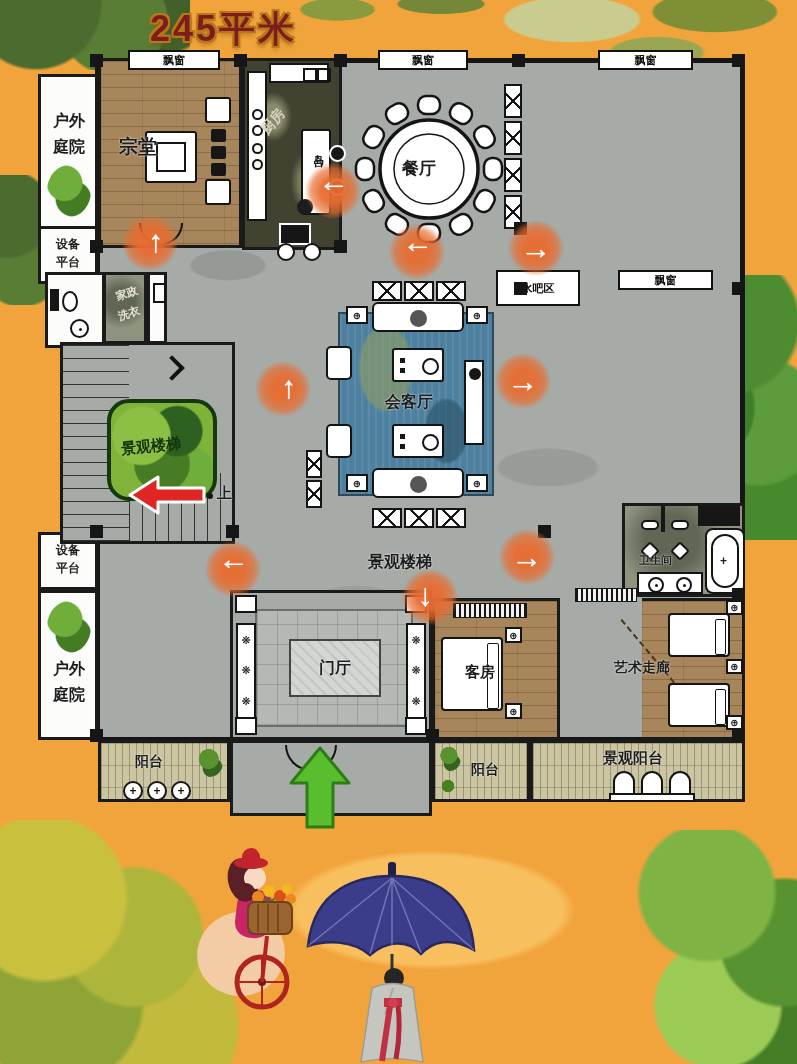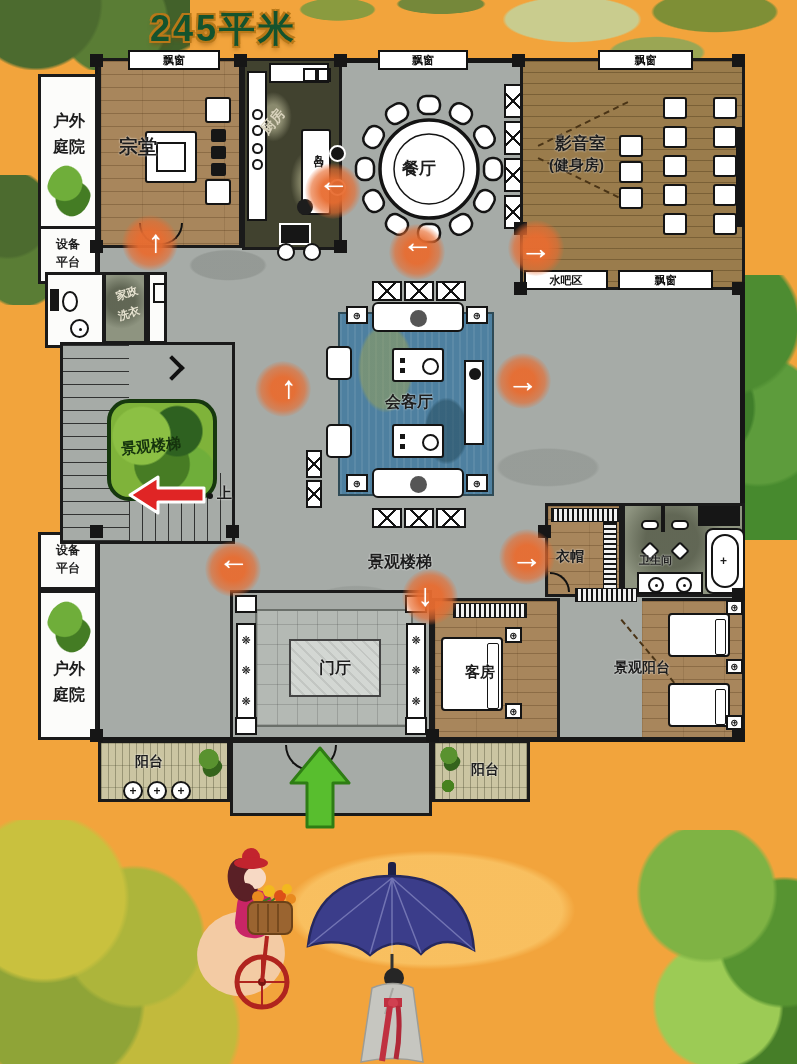--- a/index.html
+++ b/index.html
@@ -74,21 +74,21 @@
     background:radial-gradient(circle at 40% 30%,#4c6b2f 0 40%,transparent 43%),radial-gradient(circle at 55% 70%,#5a7d35 0 38%,transparent 41%)"></div>
   <div class="ab" style="left:610px;top:275px;width:190px;height:265px;
     background:radial-gradient(circle at 28% 22%,#7ab84b 0 26%,transparent 28%),radial-gradient(circle at 62% 18%,#4d8c31 0 28%,transparent 30%),radial-gradient(circle at 45% 50%,#3f7e2a 0 34%,transparent 36%),radial-gradient(circle at 78% 55%,#5d9c3c 0 30%,transparent 32%),radial-gradient(circle at 30% 78%,#6faf45 0 28%,transparent 30%),radial-gradient(circle at 70% 85%,#478a2e 0 26%,transparent 28%)"></div>
   <div class="ab" style="left:200px;top:830px;width:460px;height:200px;
     background:radial-gradient(ellipse 220px 90px at 50% 40%,rgba(250,198,104,.8) 0 60%,transparent 66%)"></div>
   <div class="ab" style="left:-40px;top:820px;width:280px;height:260px;
     background:radial-gradient(circle at 30% 30%,#c9c13e 0 30%,transparent 32%),radial-gradient(circle at 62% 45%,#adb53b 0 30%,transparent 32%),radial-gradient(circle at 35% 70%,#8fa437 0 32%,transparent 34%),radial-gradient(circle at 70% 80%,#c2ba3c 0 28%,transparent 30%)"></div>
   <div class="ab" style="left:630px;top:830px;width:220px;height:250px;
     background:radial-gradient(circle at 35% 25%,#7fb344 0 28%,transparent 30%),radial-gradient(circle at 70% 45%,#579431 0 30%,transparent 32%),radial-gradient(circle at 40% 70%,#9ccb55 0 28%,transparent 30%),radial-gradient(circle at 75% 85%,#467e28 0 26%,transparent 28%)"></div>
 
-  <div class="lab" style="left:150px;top:6px;font-size:36px;letter-spacing:3px;color:#14532d;
+  <div class="lab" style="left:150px;top:6px;font-size:36px;letter-spacing:3px;color:#7f1d1d;
     text-shadow:2px 2px 0 #B87818,-2px 2px 0 #B87818,2px -2px 0 #B87818,-2px -2px 0 #B87818,0 4px 4px rgba(120,70,10,.5)">245平米</div>
 
   <div class="base" style="left:95px;top:58px;width:650px;height:684px"></div>
 
   <div class="room white" style="left:38px;top:74px;width:60px;height:210px">
     <div class="lab" style="left:12px;top:34px;font-size:16px">户外</div>
     <div class="lab" style="left:12px;top:60px;font-size:16px">庭院</div>
     <div class="blob" style="left:6px;top:88px;width:44px;height:52px;
       background:radial-gradient(circle at 40% 35%,#6fae3a 0 40%,transparent 43%),radial-gradient(circle at 60% 65%,#447c24 0 40%,transparent 43%)"></div>
   </div>
@@ -188,54 +188,34 @@
       </g>
     </svg>
     <div class="lab" style="left:60px;top:100px;font-size:17px">餐厅</div>
   </div>
 
   <div class="xbox" style="left:504px;top:84px;width:18px;height:34px"></div>
   <div class="xbox" style="left:504px;top:121px;width:18px;height:34px"></div>
   <div class="xbox" style="left:504px;top:158px;width:18px;height:34px"></div>
   <div class="xbox" style="left:504px;top:195px;width:18px;height:34px"></div>
 
-  <div class="room woodolive" style="left:520px;top:58px;width:225px;height:232px">
-    <div class="dash" style="left:10px;top:62px;width:100px;transform:rotate(-26deg)"></div>
-    <div class="dash" style="left:10px;top:118px;width:100px;transform:rotate(26deg)"></div>
-    <div class="seat" style="left:96px;top:74px"></div>
-    <div class="seat" style="left:96px;top:100px"></div>
-    <div class="seat" style="left:96px;top:126px"></div>
-    <div class="seat" style="left:140px;top:36px"></div>
-    <div class="seat" style="left:140px;top:65px"></div>
-    <div class="seat" style="left:140px;top:94px"></div>
-    <div class="seat" style="left:140px;top:123px"></div>
-    <div class="seat" style="left:140px;top:152px"></div>
-    <div class="seat" style="left:190px;top:36px"></div>
-    <div class="seat" style="left:190px;top:65px"></div>
-    <div class="seat" style="left:190px;top:94px"></div>
-    <div class="seat" style="left:190px;top:123px"></div>
-    <div class="seat" style="left:190px;top:152px"></div>
-    <div class="dark" style="left:213px;top:66px;width:8px;height:100px"></div>
-    <div class="lab" style="left:32px;top:72px;font-size:17px">影音室</div>
-    <div class="lab" style="left:26px;top:95px;font-size:15px">(健身房)</div>
-  </div>
 
   <div class="bay" style="left:128px;top:50px;width:92px;height:20px">
       <span>飘窗</span>
     </div>
   <div class="bay" style="left:378px;top:50px;width:90px;height:20px">
       <span>飘窗</span>
     </div>
   <div class="bay" style="left:598px;top:50px;width:95px;height:20px">
       <span>飘窗</span>
     </div>
   <div class="bay" style="left:618px;top:270px;width:95px;height:20px">
       <span>飘窗</span>
     </div>
-  <div class="bay" style="left:524px;top:270px;width:84px;height:20px">
+  <div class="bay" style="left:496px;top:270px;width:84px;height:36px">
       <span>水吧区</span>
     </div>
 
   <div class="room white" style="left:45px;top:272px;width:60px;height:76px">
     <div class="dark" style="left:2px;top:14px;width:9px;height:22px"></div>
     <div class="furn" style="left:14px;top:16px;width:16px;height:21px;border-radius:50%"></div>
     <div class="circ" style="left:22px;top:44px;width:19px;height:19px">
         <div class="dark" style="left:7px;top:7px;width:3px;height:3px;border-radius:50%"></div>
       </div>
   </div>
@@ -297,26 +277,20 @@
   <div class="xbox" style="left:436px;top:281px;width:30px;height:20px"></div>
   <div class="xbox" style="left:372px;top:508px;width:30px;height:20px"></div>
   <div class="xbox" style="left:404px;top:508px;width:30px;height:20px"></div>
   <div class="xbox" style="left:436px;top:508px;width:30px;height:20px"></div>
   <div class="xbox" style="left:306px;top:450px;width:16px;height:28px"></div>
   <div class="xbox" style="left:306px;top:480px;width:16px;height:28px"></div>
 
 
   <div class="lab" style="left:368px;top:552px;font-size:16px">景观楼梯</div>
 
-  <div class="room wood" style="left:545px;top:503px;width:77px;height:94px">
-    <div class="hatch" style="left:3px;top:2px;width:66px;height:12px"></div>
-    <div class="hatchv" style="right:2px;top:16px;width:12px;height:72px"></div>
-    <div class="lab" style="left:8px;top:42px;font-size:14px">衣帽</div>
-    <div class="arc" style="left:2px;top:66px;width:20px;height:20px;border-radius:0 100% 0 0;border-left:none;border-bottom:none"></div>
-  </div>
   <div class="room greenmarble" style="left:622px;top:503px;width:123px;height:94px">
     <div class="dark" style="left:36px;top:0;width:4px;height:26px"></div>
     <div class="dark" style="right:2px;top:0;width:42px;height:20px"></div>
     <div class="furn" style="left:18px;top:38px;width:14px;height:14px;transform:rotate(45deg)"></div>
     <div class="furn" style="left:48px;top:38px;width:14px;height:14px;transform:rotate(45deg)"></div>
     <div class="furn" style="left:16px;top:14px;width:18px;height:10px;border-radius:5px"></div>
     <div class="furn" style="left:46px;top:14px;width:18px;height:10px;border-radius:5px"></div>
     <div class="furn" style="left:12px;top:66px;width:66px;height:22px;border-radius:0">
       <div class="circ" style="left:9px;top:3px;width:16px;height:16px">
           <div class="dark" style="left:5px;top:5px;width:3px;height:3px;border-radius:50%"></div>
@@ -372,21 +346,21 @@
     <div class="dash" style="left:-20px;top:18px;width:92px;transform:rotate(50deg);transform-origin:left top"></div>
     <div class="furn" style="left:26px;top:12px;width:62px;height:44px;border-radius:4px">
       <div style="position:absolute;right:2px;top:4px;width:9px;height:34px;border:1px solid #141414;border-radius:2px"></div>
     </div>
     <div class="furn" style="left:26px;top:82px;width:62px;height:44px;border-radius:4px">
       <div style="position:absolute;right:2px;top:4px;width:9px;height:34px;border:1px solid #141414;border-radius:2px"></div>
     </div>
     <div class="nstand" style="left:84px;top:-1px;width:17px;height:15px">⊕</div>
     <div class="nstand" style="left:84px;top:58px;width:17px;height:15px">⊕</div>
     <div class="nstand" style="left:84px;top:114px;width:17px;height:15px">⊕</div>
-    <div class="lab" style="left:-28px;top:58px;font-size:14px">景观阳台</div>
+    <div class="lab" style="left:-28px;top:58px;font-size:14px">艺术走廊</div>
   </div>
 
   <div class="room olivefloor" style="left:98px;top:740px;width:132px;height:62px">
     <div class="lab" style="left:34px;top:10px;font-size:14px">阳台</div>
     <div class="pot" style="left:22px;top:38px;width:20px;height:20px">+</div>
     <div class="pot" style="left:46px;top:38px;width:20px;height:20px">+</div>
     <div class="pot" style="left:70px;top:38px;width:20px;height:20px">+</div>
     <div class="blob" style="left:96px;top:4px;width:26px;height:30px;background:radial-gradient(circle at 45% 40%,#59922f 0 42%,transparent 45%),radial-gradient(circle at 60% 70%,#35641c 0 36%,transparent 40%)"></div>
   </div>
 
@@ -397,20 +371,27 @@
   <svg style="position:absolute;left:287px;top:745px" width="66" height="86" viewBox="0 0 66 86">
     <polygon points="33,3 62,38 46,38 46,82 20,82 20,38 4,38" fill="#58BE2E" stroke="#2E7D14" stroke-width="3" stroke-linejoin="round"></polygon>
   </svg>
 
   <div class="room olivefloor" style="left:432px;top:740px;width:98px;height:62px">
     <div class="lab" style="left:36px;top:18px;font-size:14px">阳台</div>
     <div class="blob" style="left:4px;top:2px;width:22px;height:26px;background:radial-gradient(circle at 45% 40%,#59922f 0 42%,transparent 45%),radial-gradient(circle at 60% 70%,#35641c 0 36%,transparent 40%)"></div>
     <div class="blob" style="left:4px;top:32px;width:18px;height:22px;background:radial-gradient(circle at 50% 50%,#47821f 0 42%,transparent 46%)"></div>
   </div>
 
+  <div class="room olivefloor" style="left:530px;top:740px;width:215px;height:62px">
+    <div class="lab" style="left:70px;top:6px;font-size:15px">景观阳台</div>
+    <div class="furn" style="left:76px;top:50px;width:86px;height:9px;border-radius:0"></div>
+    <div class="furn" style="left:80px;top:28px;width:22px;height:24px;border-radius:11px 11px 0 0"></div>
+    <div class="furn" style="left:108px;top:28px;width:22px;height:24px;border-radius:11px 11px 0 0"></div>
+    <div class="furn" style="left:136px;top:28px;width:22px;height:24px;border-radius:11px 11px 0 0"></div>
+  </div>
 
   <div class="pillar" style="left:90px;top:54px"></div>
   <div class="pillar" style="left:234px;top:54px"></div>
   <div class="pillar" style="left:334px;top:54px"></div>
   <div class="pillar" style="left:512px;top:54px"></div>
   <div class="pillar" style="left:732px;top:54px"></div>
   <div class="pillar" style="left:90px;top:240px"></div>
   <div class="pillar" style="left:334px;top:240px"></div>
   <div class="pillar" style="left:514px;top:222px"></div>
   <div class="pillar" style="left:514px;top:282px"></div>

